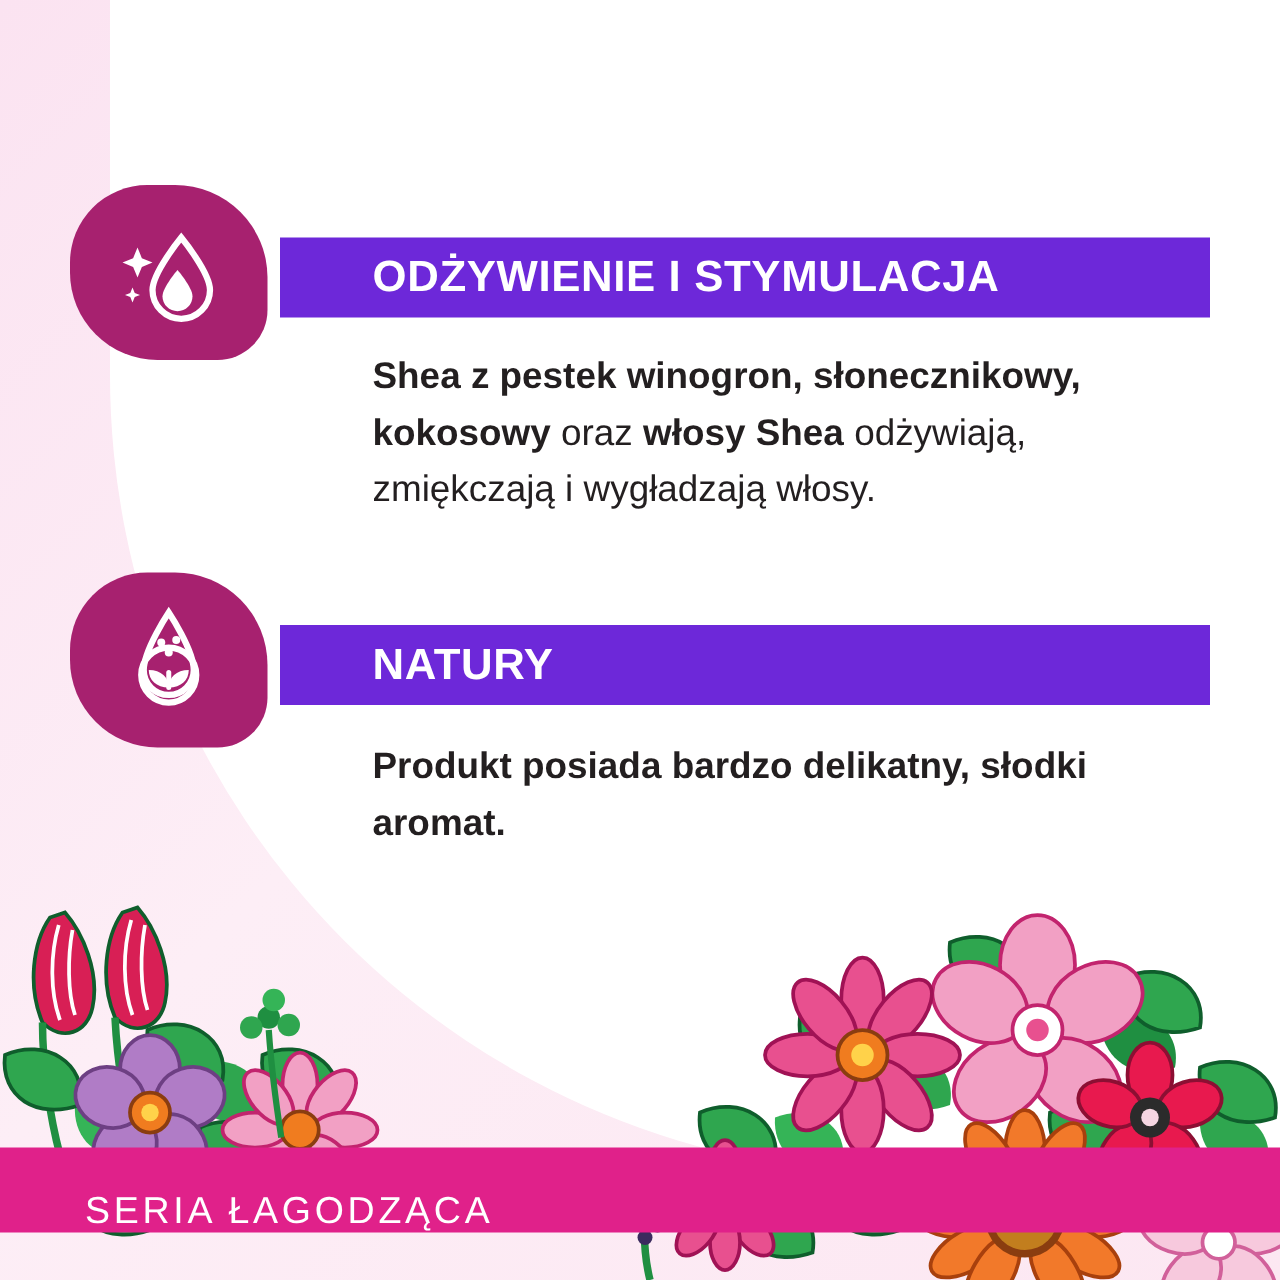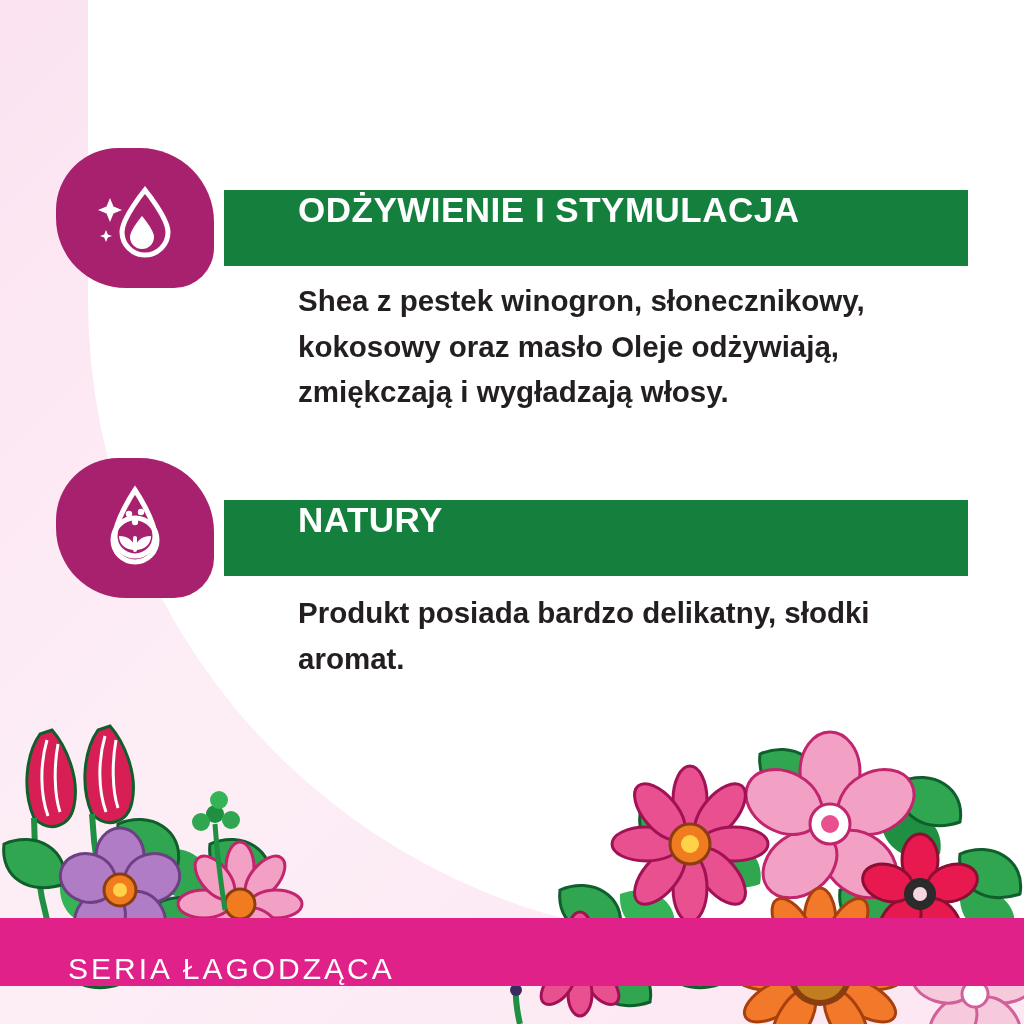--- a/index.html
+++ b/index.html
@@ -106,23 +106,24 @@
     justify-content: center;
     z-index: 3;
   }
   .badge svg { display: block; }
 
   .bar {
     position: absolute;
     left: 168px;
     top: 42px;
     right: 0;
-    height: 76px;
-    background: #15803d;
+    height: 64px;
+    background: #6d28d9;
     display: flex;
+    align-items: center;
   }
   .bar-title {
     color: #ffffff;
     font-size: 35px;
     font-weight: 700;
     letter-spacing: 0.5px;
     margin-left: 74px;
     white-space: nowrap;
   }
 
@@ -130,21 +131,21 @@
     position: absolute;
     left: 242px;
     right: 20px;
     font-size: 29.5px;
     line-height: 1.55;
     color: #231f20;
   }
   .sec1 .body-text { top: 130px; }
   .sec2 .body-text { top: 132px; font-weight: 700; }
   .body-text b { font-weight: 700; }
-  .body-text .norm { font-weight: 700; }
+  .body-text .norm { font-weight: 400; }
 
   
   .banner {
     position: absolute;
     left: 0;
     bottom: 38px;
     width: 100%;
     height: 68px;
     background: #e0218a;
     display: flex;
@@ -198,21 +199,21 @@
           <path d="M20 26 l3.5 8.5 L32 38 l-8.5 3.5 L20 50 l-3.5 -8.5 L8 38 l8.5 -3.5 Z" fill="#ffffff"></path>
           <path d="M30 60 l2 5 l5 2 l-5 2 l-2 5 l-2 -5 l-5 -2 l5 -2 Z" fill="#ffffff" opacity="0"></path>
           <path d="M16 58 l1.8 4.4 L22 64 l-4.2 1.6 L16 70 l-1.8 -4.4 L10 64 l4.2 -1.6 Z" fill="#ffffff"></path>
         </svg>
       </span>
     </div>
     <div class="bar">
       <span class="bar-title">ODŻYWIENIE I STYMULACJA</span>
     </div>
     <div class="body-text">
-      <b>Shea z pestek winogron, słonecznikowy, kokosowy</b><span class="norm"> oraz </span><b>masło Oleje</b><span class="norm"> odżywiają, zmiękczają i wygładzają włosy.</span>
+      <b>Shea z pestek winogron, słonecznikowy, kokosowy</b><span class="norm"> oraz </span><b>włosy Shea</b><span class="norm"> odżywiają, zmiękczają i wygładzają włosy.</span>
     </div>
   </div>
 
   <div class="section sec2">
     <div class="badge">
       <span>
         <svg width="92" height="96" viewBox="0 0 92 96">
           <path d="M46 10 C46 10 66 40 66 56 A20 20 0 0 1 26 56 C26 40 46 10 46 10 Z" fill="none" stroke="#ffffff" stroke-width="5"></path>
           <circle cx="46" cy="60" r="22" fill="none" stroke="#ffffff" stroke-width="5"></circle>
           <circle cx="40" cy="34" r="3.2" fill="#ffffff"></circle>

